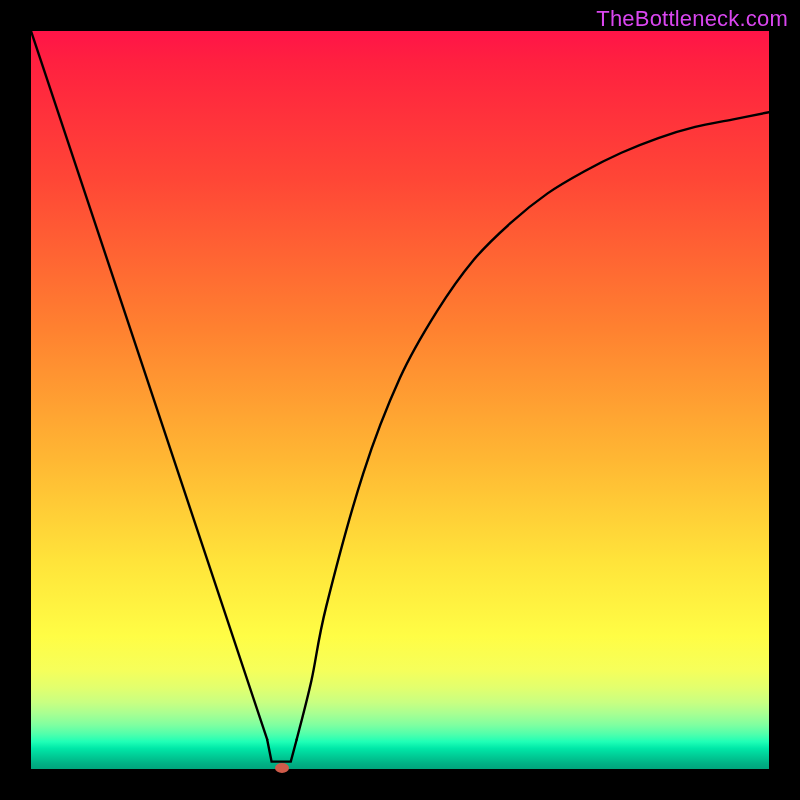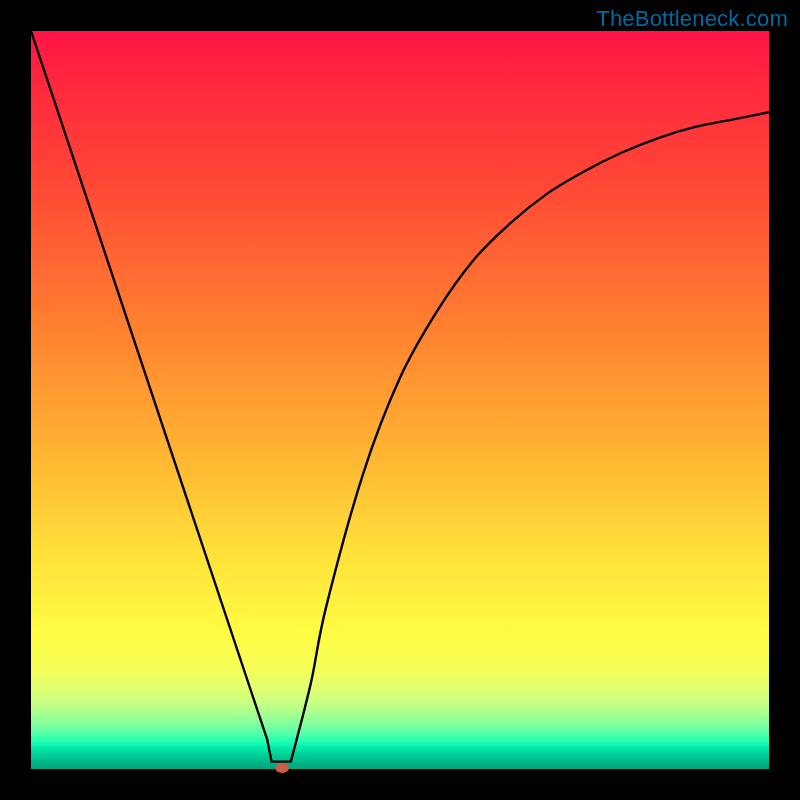--- a/index.html
+++ b/index.html
@@ -44,21 +44,21 @@
       #00d29a 98%,
       #00c08e 98.7%,
       #00b084 99.3%,
       #00a47c 100%
     );
   }
   .watermark {
     position: absolute;
     top: 6px;
     right: 12px;
-    color: #0369a1;
+    color: #d946ef;
     font-size: 22px;
     letter-spacing: 0.2px;
   }
   svg.curve {
     position: absolute;
     left: 0;
     top: 0;
     width: 738px;
     height: 738px;
   }

